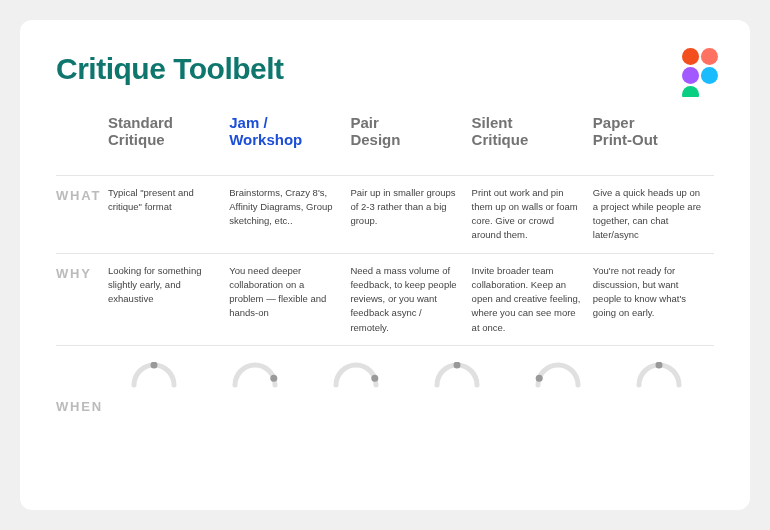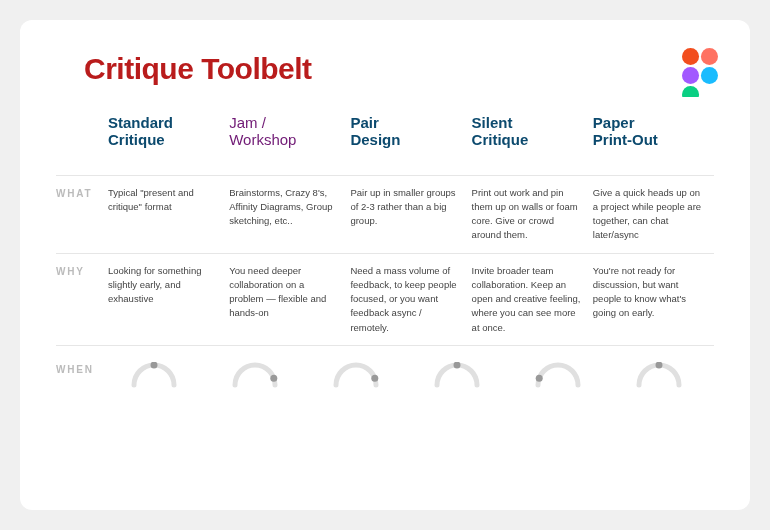--- a/index.html
+++ b/index.html
@@ -17,24 +17,23 @@
       width: 730px;
       height: 490px;
       border-radius: 12px;
       padding: 32px 36px 20px 36px;
       position: relative;
       overflow: hidden;
     }
     .title {
       font-size: 30px;
       font-weight: 600;
-      color: #b91c1c;
+      color: #0f766e;
       margin-bottom: 28px;
       letter-spacing: -0.5px;
-      margin-left: 28px;
     }
     .figma-logo {
       position: absolute;
       top: 28px;
       right: 32px;
       width: 36px;
       height: 48px;
     }
     
     .main-layout {
@@ -56,27 +55,27 @@
       gap: 0;
     }
     .data-col {
       flex: 1;
       min-width: 0;
     }
     .col-head {
       font-size: 15px;
       font-weight: 700;
       line-height: 1.15;
-      color: #0c4a6e;
+      color: #737373;
       padding-right: 10px;
       margin-bottom: 16px;
     }
-    .col-head.muted { color: #701a75; font-weight: 400; }
+    .col-head.muted { color: #1d4ed8; font-weight: 700; }
     .section-label {
-      font-size: 10px;
+      font-size: 13px;
       font-weight: 700;
       letter-spacing: 1.8px;
       color: #bbb;
       text-transform: uppercase;
       margin-top: 2px;
     }
     .section-text {
       font-size: 9.5px;
       color: #444;
       line-height: 1.5;
@@ -88,20 +87,21 @@
       margin: 10px 0;
     }
     .when-content-row {
       display: flex;
       align-items: flex-start;
       margin-top: 6px;
     }
     .when-label-col {
       width: 52px;
       flex-shrink: 0;
+      margin-top: 35px;
     }
     .gauge-row {
       display: flex;
       flex: 1;
     }
     .gauge-cell {
       flex: 1;
       display: flex;
       justify-content: center;
       padding-right: 10px;
@@ -181,21 +181,21 @@
         <div class="section-label">WHY</div>
       </div>
       <div class="data-cols" id="why-cells">
           <div class="data-col">
             <div class="section-text">Looking for something slightly early, and exhaustive</div>
           </div>
           <div class="data-col">
             <div class="section-text">You need deeper collaboration on a problem — flexible and hands-on</div>
           </div>
           <div class="data-col">
-            <div class="section-text">Need a mass volume of feedback, to keep people focused, or you want feedback async / remotely.</div>
+            <div class="section-text">Need a mass volume of feedback, to keep people reviews, or you want feedback async / remotely.</div>
           </div>
           <div class="data-col">
             <div class="section-text">Invite broader team collaboration. Keep an open and creative feeling, where you can see more at once.</div>
           </div>
           <div class="data-col">
             <div class="section-text">You're not ready for discussion, but want people to know what's going on early.</div>
           </div>
         </div>
     </div>
 

